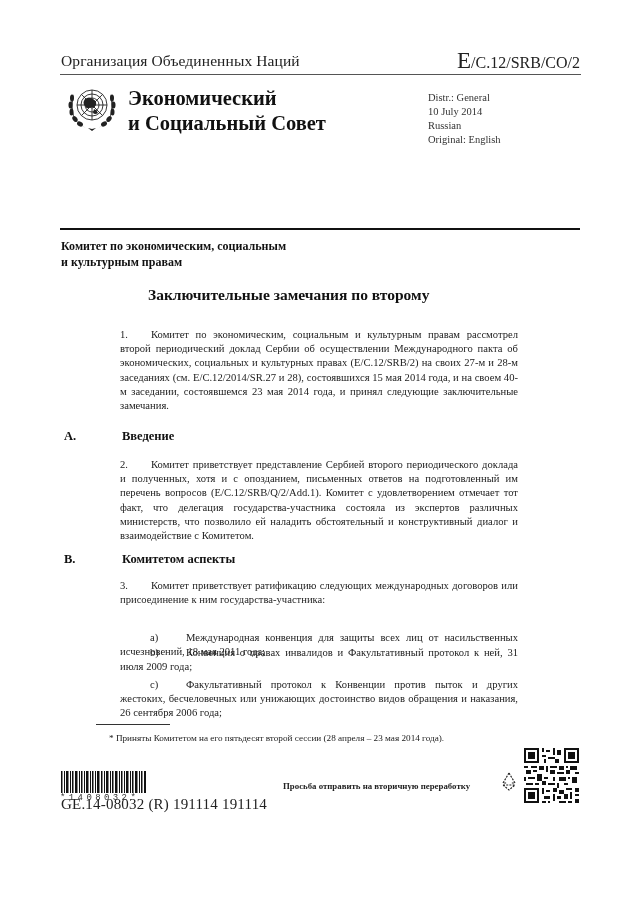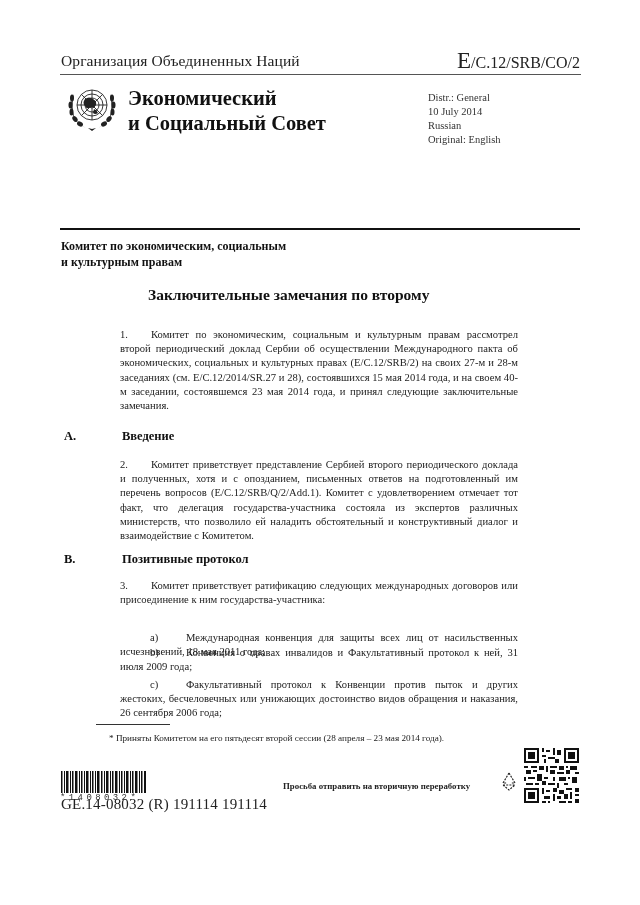--- a/index.html
+++ b/index.html
@@ -90,21 +90,21 @@
 <div class="abs title">
   <div>Заключительные замечания по второму</div>
 </div>
 
 <div class="abs para" style="top:328px;"><span class="num">1.</span><span>Комитет по экономическим, социальным и культурным правам рассмотрел второй периодический доклад Сербии об осуществлении Международного пакта об экономических, социальных и культурных правах (E/C.12/SRB/2) на своих 27-м и 28-м заседаниях (см. E/C.12/2014/SR.27 и 28), состоявшихся 15 мая 2014 года, и на своем 40-м заседании, состоявшемся 23 мая 2014 года, и принял следующие заключительные замечания.</span></div>
 
 <div class="abs heading" style="top:429px;"><span class="letter">A.</span><span>Введение</span></div>
 
 <div class="abs para" style="top:458px;"><span class="num">2.</span><span>Комитет приветствует представление Сербией второго периодического доклада и полученных, хотя и с опозданием, письменных ответов на подготовленный им перечень вопросов (E/C.12/SRB/Q/2/Add.1). Комитет с удовлетворением отмечает тот факт, что делегация государства-участника состояла из экспертов различных министерств, что позволило ей наладить обстоятельный и конструктивный диалог и взаимодействие с Комитетом.</span></div>
 
-<div class="abs heading" style="top:552px;"><span class="letter">B.</span><span>Позитивные протокол</span></div>
+<div class="abs heading" style="top:552px;"><span class="letter">B.</span><span>Комитетом аспекты</span></div>
 
 <div class="abs para" style="top:579px;"><span class="num">3.</span><span>Комитет приветствует ратификацию следующих международных договоров или присоединение к ним государства-участника:</span></div>
 
 <div class="abs para" style="top:631px;"><span class="sub">a)</span><span>Международная конвенция для защиты всех лиц от насильственных исчезновений, 18 мая 2011 года;</span></div>
 
 <div class="abs para" style="top:646px;"><span class="sub">b)</span><span>Конвенция о правах инвалидов и Факультативный протокол к ней, 31 июля 2009 года;</span></div>
 
 <div class="abs para" style="top:678px;"><span class="sub">c)</span><span>Факультативный протокол к Конвенции против пыток и других жестоких, бесчеловечных или унижающих достоинство видов обращения и наказания, 26 сентября 2006 года;</span></div>
 
 <div class="abs fn-rule"></div>

